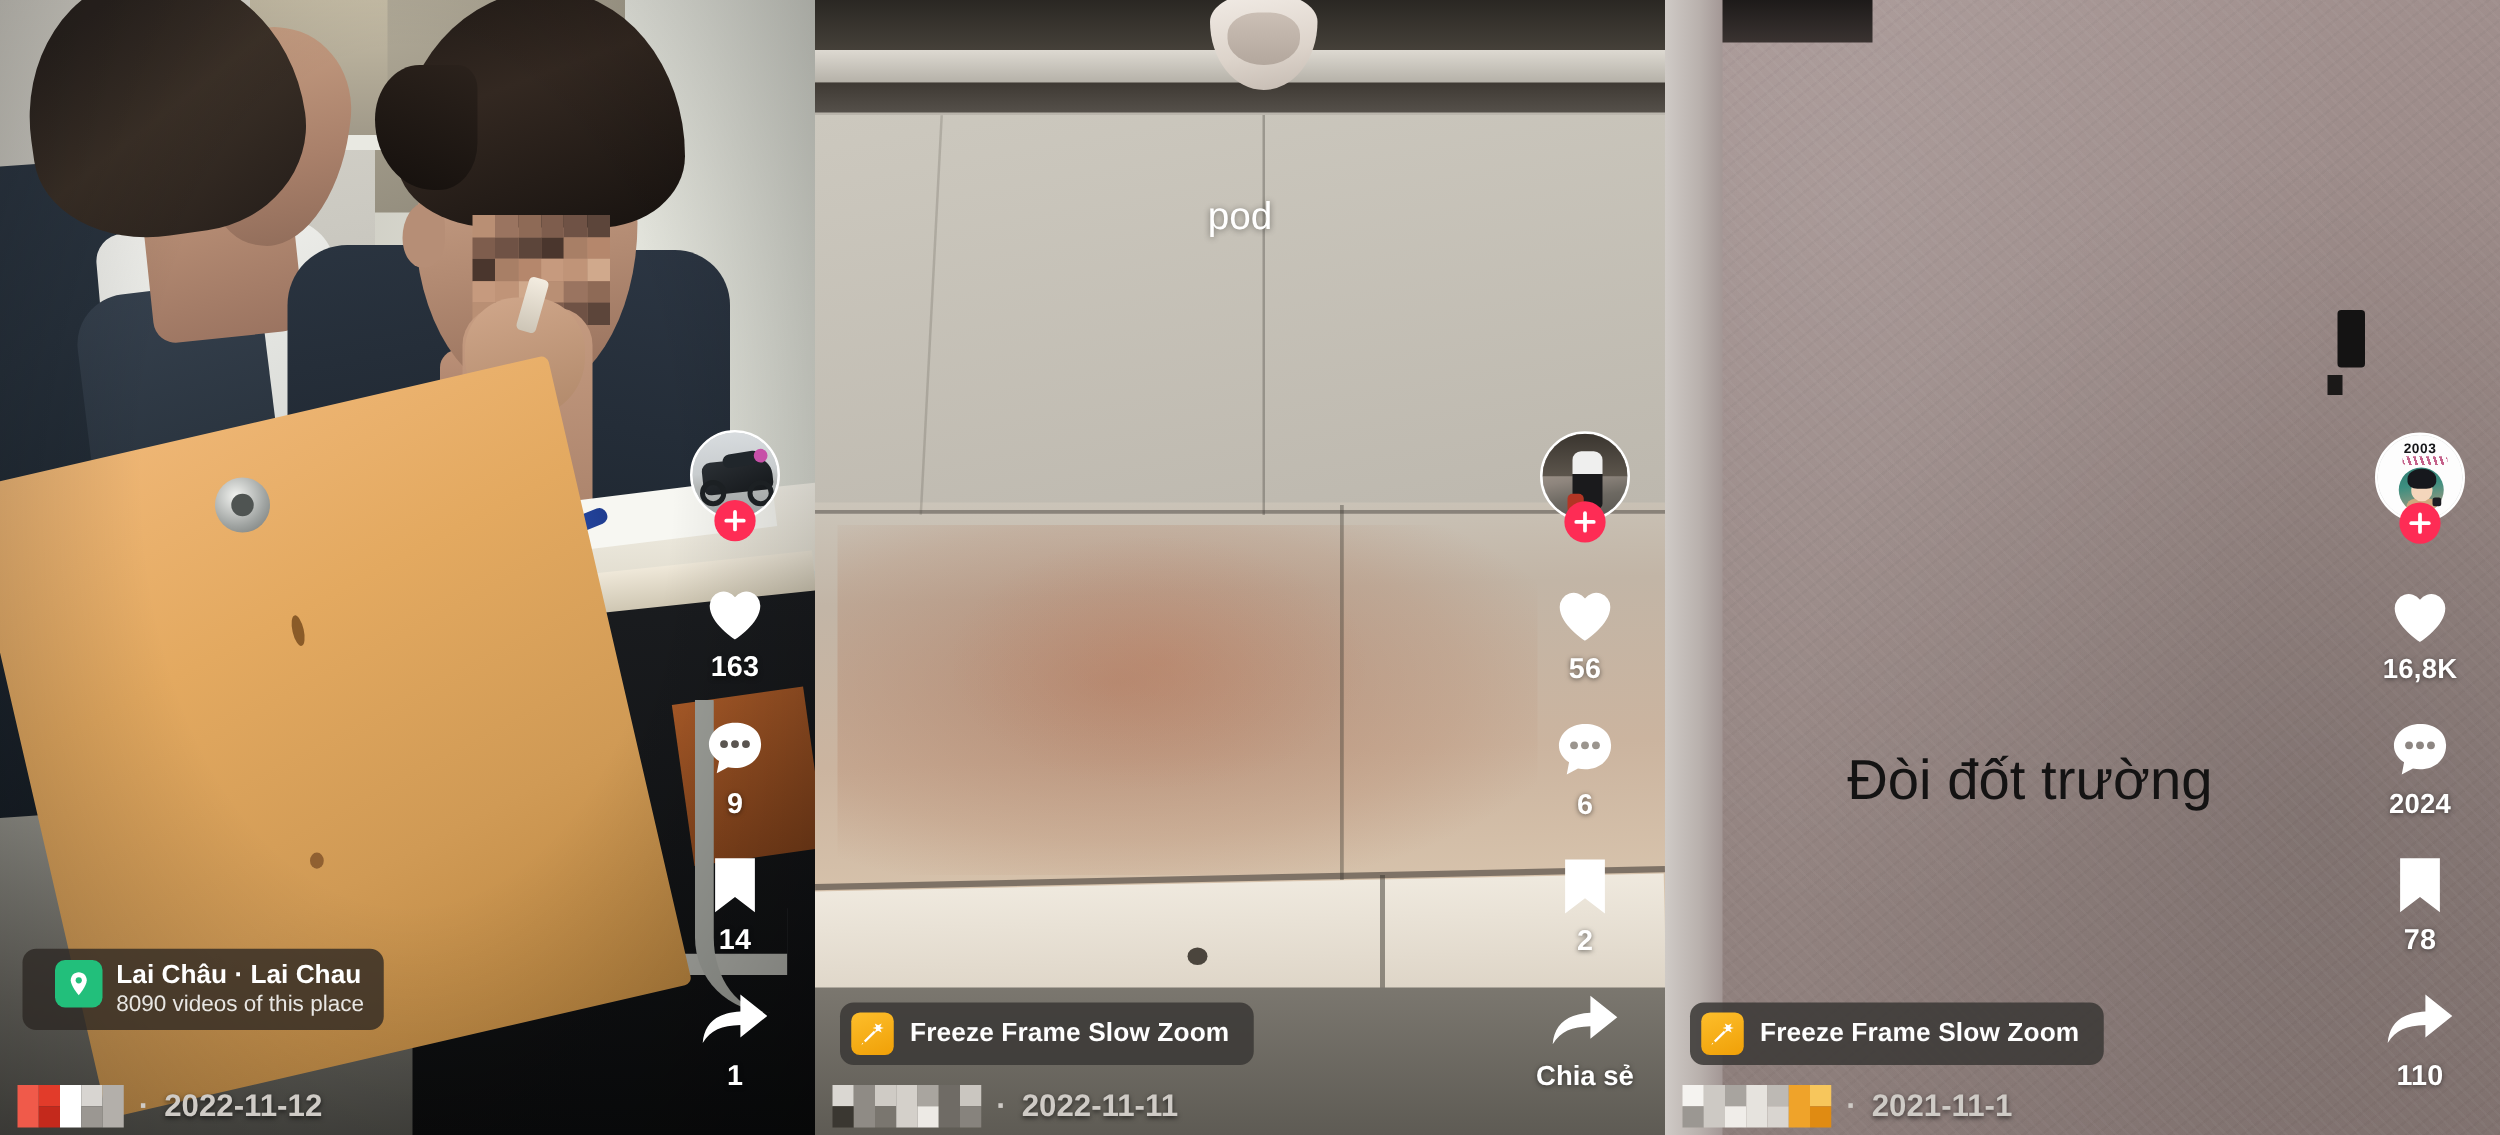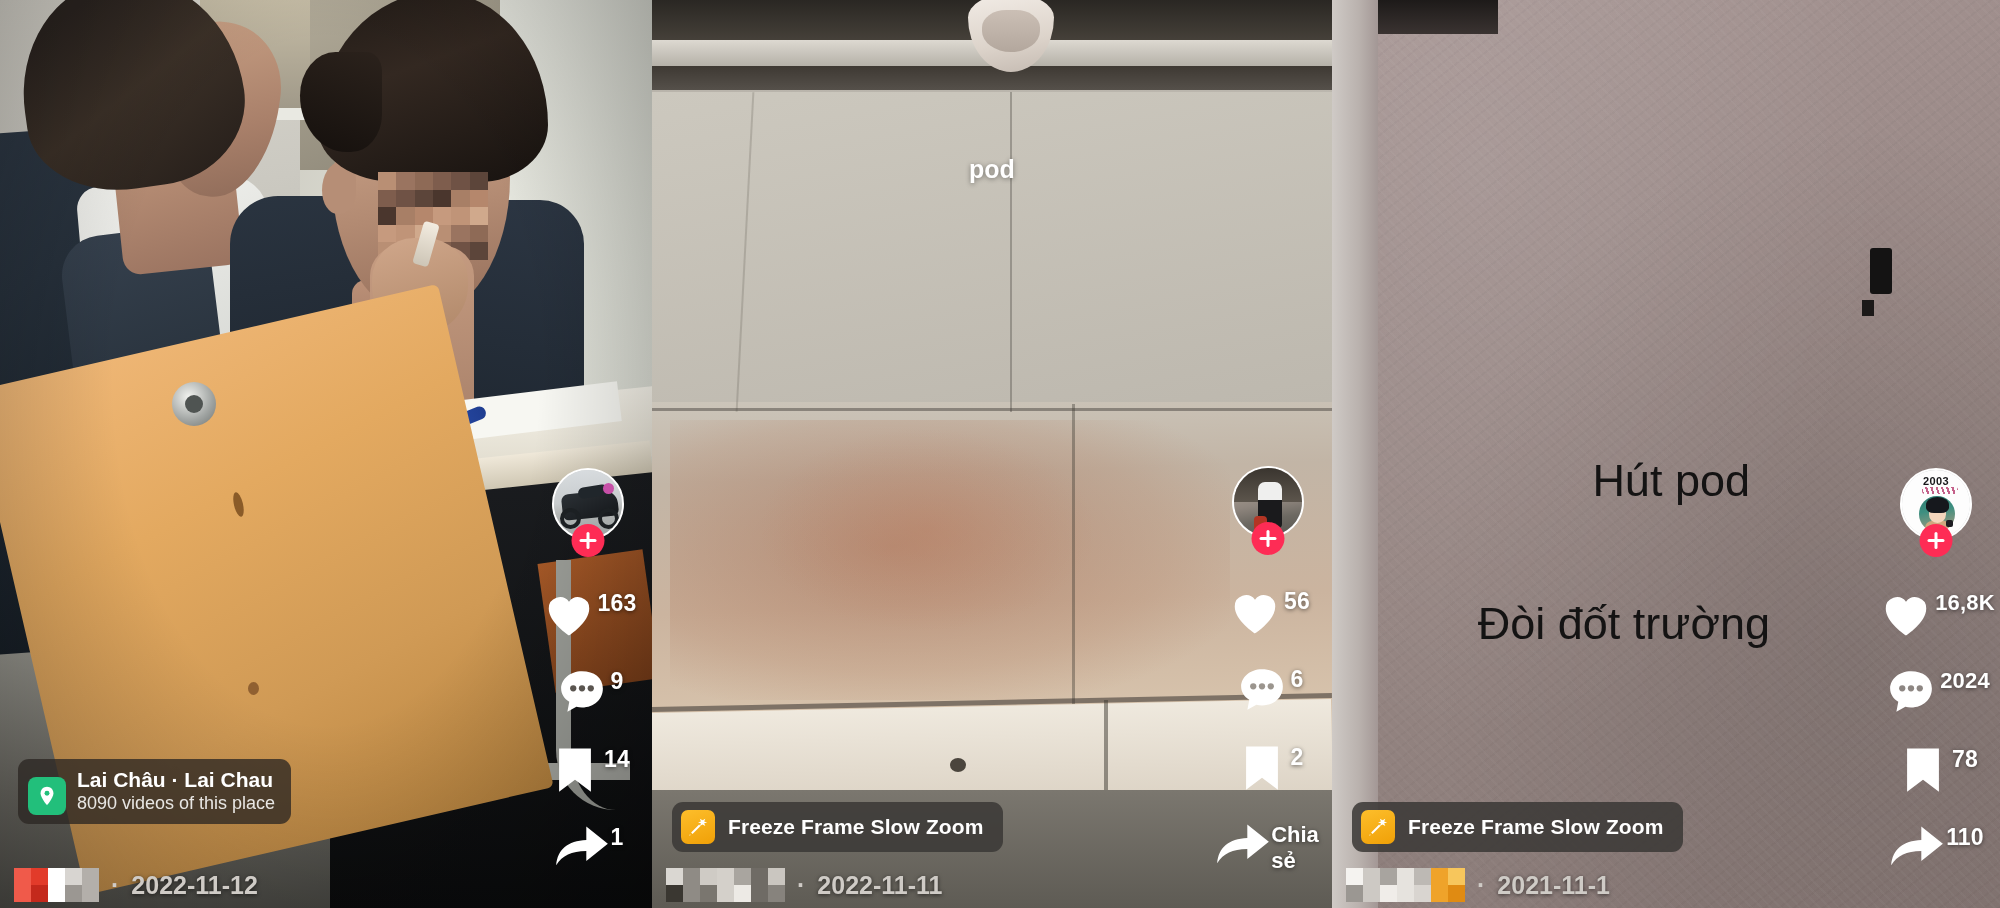--- a/index.html
+++ b/index.html
@@ -185,21 +185,21 @@
   .rail-avatar .av-img { width:72px; height:72px; border-radius:50%;
     border:2.5px solid #fff; overflow:hidden; position:relative; background:#cfd2d4; }
   .rail-avatar .plus { position:absolute; left:50%; bottom:-17px; transform:translateX(-50%);
     width:33px; height:33px; border-radius:50%; background:#FE2C55;
     display:flex; align-items:center; justify-content:center; }
   .rail-avatar .plus::before { content:""; position:absolute; width:17px; height:3.4px;
     background:#fff; border-radius:2px; }
   .rail-avatar .plus::after { content:""; position:absolute; width:3.4px; height:17px;
     background:#fff; border-radius:2px; }
 
-  .rail-item { display:flex; align-items:flex-start; margin-bottom:24px; }
+  .rail-item { display:flex; flex-direction:column; align-items:center; margin-bottom:24px; }
   .rail-icon { width:58px; height:54px; display:flex; align-items:center; justify-content:center; }
   .rail-count { color:#fff; font-size:23px; font-weight:700; margin-top:4px;
     text-shadow:0 1px 4px rgba(0,0,0,.55); letter-spacing:.2px; }
   .rail-count.wide { font-size:22px; }
 
   
   .av-moto { position:absolute; inset:0;
     background:linear-gradient(175deg,#d9dde0 0%,#c8ccce 46%,#b4b7b6 60%,#9aa0a1 100%); }
   .av-moto .body { position:absolute; left:8px; top:22px; width:56px; height:26px;
     background:linear-gradient(160deg,#2b3035,#15181b); border-radius:7px 14px 6px 6px; transform:rotate(-6deg); }
@@ -233,22 +233,22 @@
     background:#16181d; border-radius:52% 52% 36% 36%; }
   .av-anime .face { position:absolute; left:10px; top:10px; width:17px; height:17px;
     background:#f4d6bc; border-radius:48% 48% 54% 54%; }
   .av-anime .torso { position:absolute; left:6px; top:25px; width:26px; height:14px;
     background:#cfa87e; border-radius:7px 7px 0 0; }
   .av-anime .sq { position:absolute; left:44px; top:50px; width:7px; height:7px;
     background:#1d1d22; border-radius:2px; }
 
   
   .loc-badge { position:absolute; left:18px; bottom:84px; z-index:30;
-    display:flex; align-items:flex-end; gap:11px;
-    background:rgba(44,38,34,.78); border-radius:11px; padding:9px 16px 9px 10px; }
+    display:flex; align-items:flex-start; gap:11px;
+    background:rgba(44,38,34,.78); border-radius:11px; padding:9px 16px 9px 26px; }
   .loc-pin { width:38px; height:38px; border-radius:8px; background:#22BF7B;
     display:flex; align-items:center; justify-content:center; flex:none; }
   .loc-txt .l1 { color:#fff; font-size:21px; font-weight:700; line-height:1.18; }
   .loc-txt .l2 { color:#e8e6e3; font-size:18px; font-weight:400; line-height:1.2; margin-top:1px; }
 
   
   .fx-badge { position:absolute; left:20px; bottom:56px; z-index:30;
     display:flex; align-items:center; gap:13px;
     background:rgba(58,56,54,.86); border-radius:11px; padding:8px 20px 8px 9px; }
   .fx-icon { width:34px; height:34px; border-radius:7px;
@@ -449,21 +449,21 @@
     <div class="p2-stain"></div>
     <div class="p2-stain2"></div>
     <div class="p2-gl3"></div>
     <div class="p2-seam2"></div>
     <div class="p2-band"></div>
     <div class="p2-vseam"></div>
     <div class="p2-dot"></div>
     <div class="p2-bottom"></div>
 
     <div style="position:absolute;left:0;right:0;top:152px;text-align:center;padding:0 72px;z-index:25;">
-      <div style="color:#fff;font-size:25px;line-height:1.38;font-weight:700;text-shadow:0 1px 5px rgba(0,0,0,.42);">pod</div>
+      <div style="color:#fff;font-size:31px;line-height:1.38;font-weight:400;text-shadow:0 1px 5px rgba(0,0,0,.42);">pod</div>
     </div>
 
     <div class="fx-badge">
       <div class="fx-icon">
         <svg width="22" height="22" viewBox="0 0 24 24" aria-hidden="true">
           <path d="M20 3l-1.3 3.1L22 7l-3.3.9L20 11l-3-1.6L14 11l1.2-3.1L12 7l3.2-.9L14 3l3 1.6z" fill="#fff"></path>
           <path d="M13.2 9.3l1.5 1.5L6 19.5 4.5 18z" fill="#fff"></path>
           <path d="M4 20.8l-1.6.8.8-1.7z" fill="#fff"></path>
         </svg>
       </div>
@@ -546,21 +546,20 @@
   </div>
 
   <div class="panel p3">
     <div class="p3-bg"></div>
     <div class="p3-tex"></div>
     <div class="p3-left"></div>
     <div class="p3-topdark"></div>
     <div class="p3-cap"></div>
     <div class="p3-cap2"></div>
 
-    <div class="p3-text p3-t2">Hút pod</div>
     <div class="p3-text p3-t3">Đòi đốt trường</div>
 
     <div class="fx-badge">
       <div class="fx-icon">
         <svg width="22" height="22" viewBox="0 0 24 24" aria-hidden="true">
           <path d="M20 3l-1.3 3.1L22 7l-3.3.9L20 11l-3-1.6L14 11l1.2-3.1L12 7l3.2-.9L14 3l3 1.6z" fill="#fff"></path>
           <path d="M13.2 9.3l1.5 1.5L6 19.5 4.5 18z" fill="#fff"></path>
           <path d="M4 20.8l-1.6.8.8-1.7z" fill="#fff"></path>
         </svg>
       </div>

